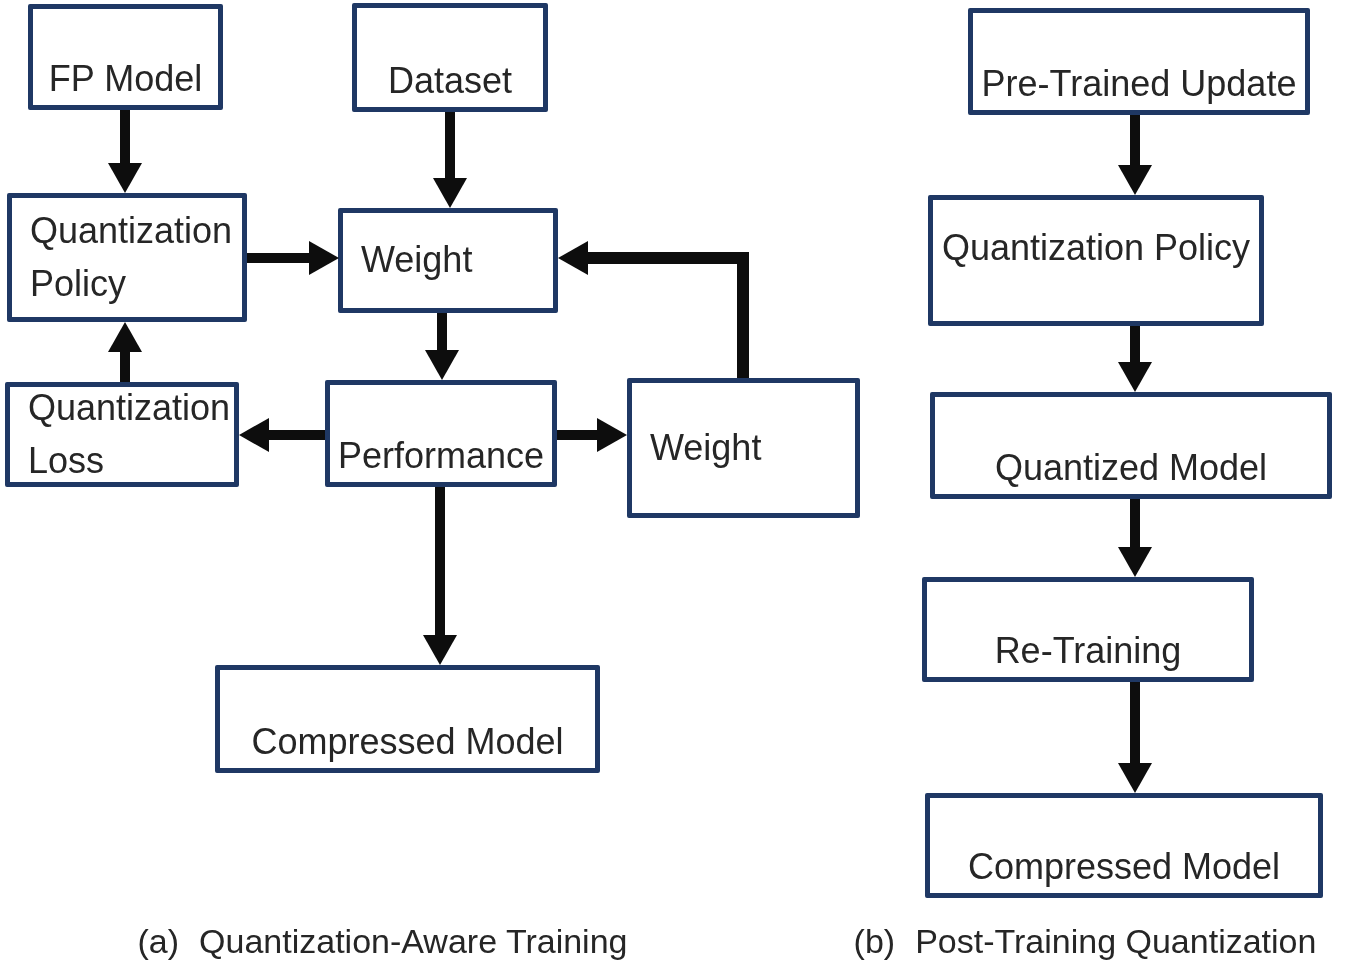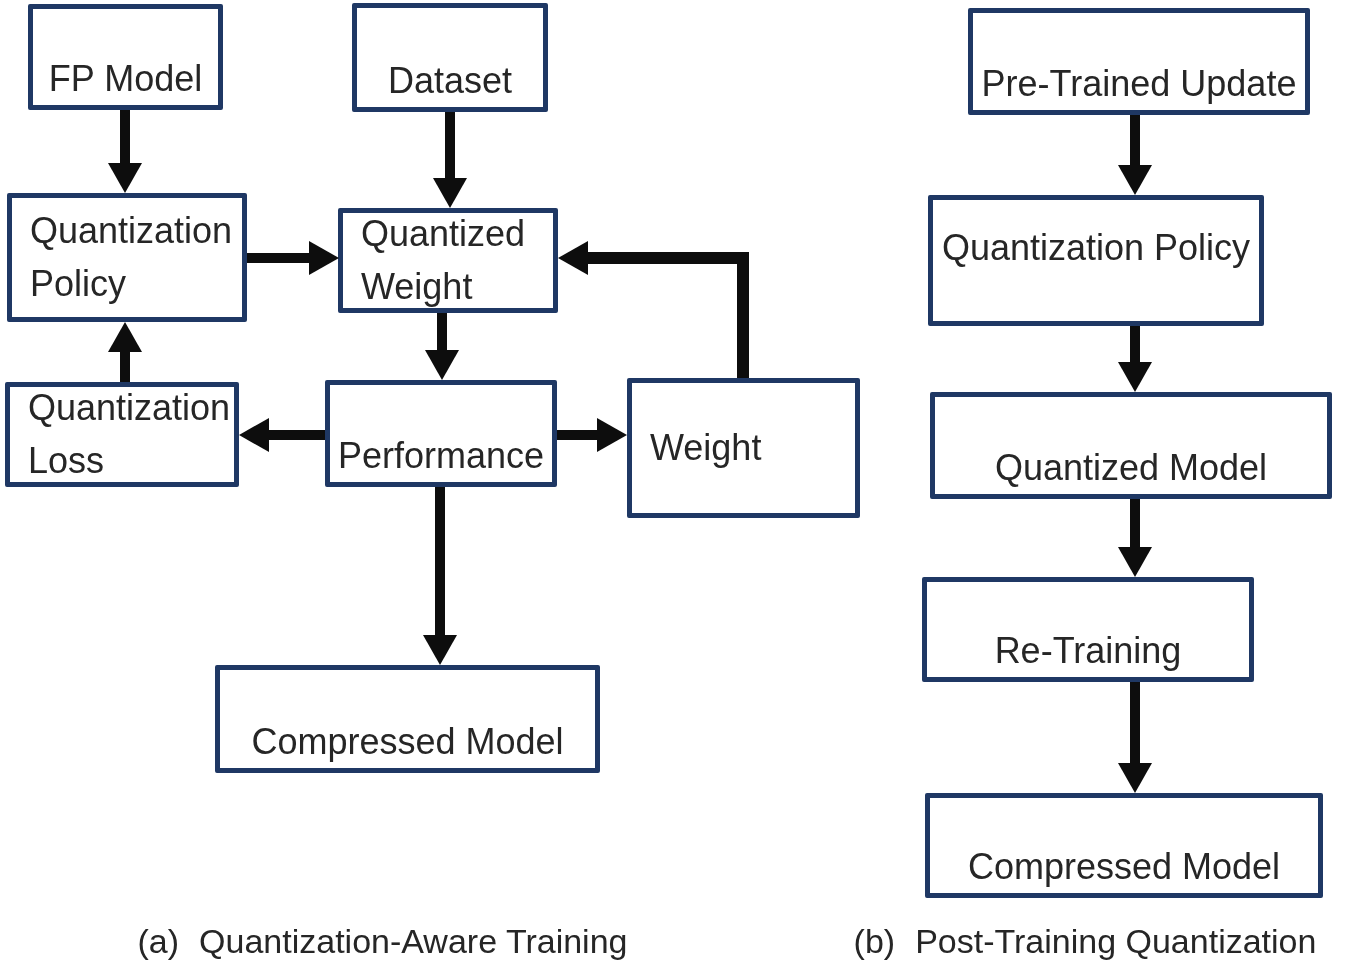--- a/index.html
+++ b/index.html
@@ -53,21 +53,20 @@
     <div class="box center" style="left:352px;top:3px;width:196px;height:109px">
       <span class="lbl">Dataset</span>
     </div>
 
     <div class="box left2" style="left:7px;top:193px;width:240px;height:129px">
       <span class="lbl">Quantization</span>
       <span class="lbl">Policy</span>
     </div>
 
     <div class="box left2" style="left:338px;top:208px;width:220px;height:105px">
-      <span class="lbl">Quantized</span>
       <span class="lbl">Weight</span>
     </div>
 
     <div class="box left2" style="left:5px;top:382px;width:234px;height:105px">
       <span class="lbl">Quantization</span>
       <span class="lbl">Loss</span>
     </div>
 
     <div class="box center" style="left:325px;top:380px;width:232px;height:107px">
       <span class="lbl">Performance</span>

